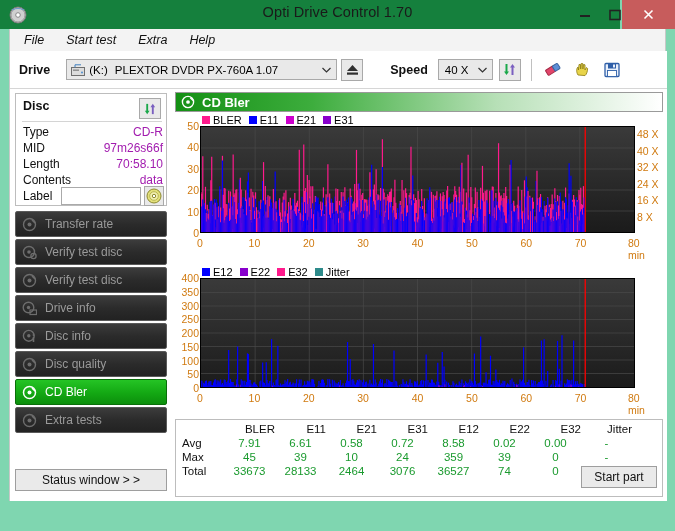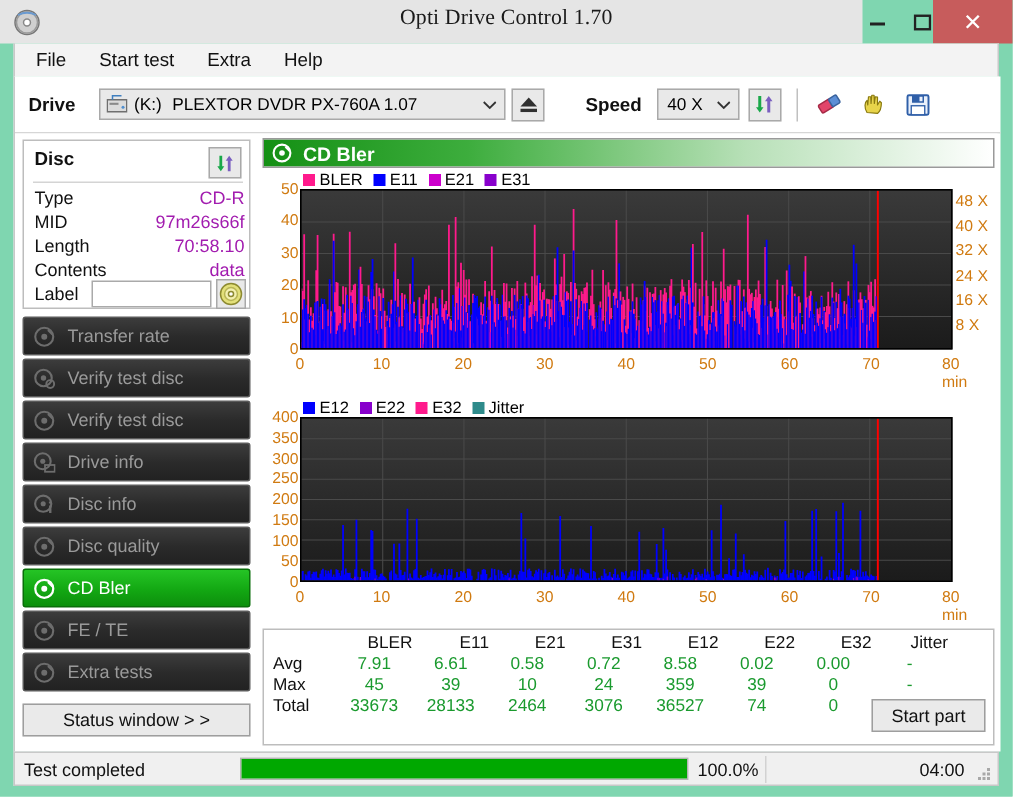--- a/index.html
+++ b/index.html
@@ -14,23 +14,22 @@
   
   #window {
     position: absolute; left: 0; top: 0;
     width: 675px; height: 531px;
     background: #7fd6b0;
   }
 
   
   #titlebar {
     position: absolute; left: 0; top: 0;
-    width: 575px; height: 29px;
-    background: #e5e5e5;
-    font-family: Liberation Serif, serif;
+    width: 620px; height: 29px;
+    background: #15803d;
   }
   #app-icon {
     position: absolute; left: 9px; top: 6px;
     width: 18px; height: 18px;
   }
   #title-text {
     position: absolute; left: 0; top: 4px;
     width: 675px; text-align: center;
     font-size: 14.5px; color: #1a1a1a;
     letter-spacing: .1px;
@@ -50,20 +49,21 @@
     width: 657px; height: 22px;
     background: #f3f3f3;
     border-left: 1px solid #c8c8c8;
     border-right: 1px solid #c8c8c8;
     display: flex; align-items: center;
   }
   .menu-item {
     font-size: 12.5px; color: #111;
     padding: 2px 10px; margin-left: 2px;
     cursor: default;
+    font-style: italic;
   }
   .menu-item:first-child { margin-left: 4px; }
 
   
   #client {
     position: absolute; left: 9px; top: 51px;
     width: 657px; height: 450px;
     background: #ffffff;
     border-left: 1px solid #c8c8c8;
     border-right: 1px solid #c8c8c8;
@@ -540,28 +540,20 @@
               </svg></span>
           <span class="side-label">Disc quality</span>
         </div>
         <div class="side-btn active">
           <span class="side-icon"><svg width="15" height="15" viewBox="0 0 15 15">
                 <circle cx="7.5" cy="7.5" r="6" fill="none" stroke="#ffffff" stroke-width="1.5"></circle>
                 <circle cx="7.5" cy="7.5" r="2" fill="#ffffff"></circle>
                 <path d="M10 3 L13 6" stroke="#ffffff" stroke-width="1.5"></path>
               </svg></span>
           <span class="side-label">CD Bler</span>
-        </div>
-        <div class="side-btn">
-          <span class="side-icon"><svg width="15" height="15" viewBox="0 0 15 15">
-                <circle cx="7.5" cy="7.5" r="6" fill="none" stroke="#6d6d6d" stroke-width="1.4"></circle>
-                <circle cx="7.5" cy="7.5" r="2" fill="#6d6d6d"></circle>
-                <path d="M10 3 L13 6" stroke="#6d6d6d" stroke-width="1.4"></path>
-              </svg></span>
-          <span class="side-label">FE / TE</span>
         </div>
         <div class="side-btn">
           <span class="side-icon"><svg width="15" height="15" viewBox="0 0 15 15">
                 <circle cx="7.5" cy="7.5" r="6" fill="none" stroke="#6d6d6d" stroke-width="1.4"></circle>
                 <circle cx="7.5" cy="7.5" r="2" fill="#6d6d6d"></circle>
                 <path d="M10 3 L13 6" stroke="#6d6d6d" stroke-width="1.4"></path>
               </svg></span>
           <span class="side-label">Extra tests</span>
         </div>
       </div>
@@ -2182,35 +2174,14 @@
               <td></td>
             </tr>
           </tbody>
         </table>
         <div id="start-part-btn">Start part</div>
       </div>
 
     </div>
   </div>
 
-  <div id="statusbar">
-    <span id="status-text">Test completed</span>
-    <div id="progress-track">
-      <div id="progress-fill" style="width: 100%; background: rgb(0, 168, 0);"></div>
-    </div>
-    <span id="progress-pct">100.0%</span>
-    <div id="divider-v"></div>
-    <span id="elapsed">04:00</span>
-    <span id="grip">
-      <svg width="12" height="12" viewBox="0 0 12 12">
-        <g fill="#a8a8a8">
-          <rect x="8" y="8" width="2" height="2"></rect>
-            <rect x="5" y="8" width="2" height="2"></rect>
-          <rect x="8" y="5" width="2" height="2"></rect>
-            <rect x="2" y="8" width="2" height="2"></rect>
-          <rect x="5" y="5" width="2" height="2"></rect>
-            <rect x="8" y="2" width="2" height="2"></rect>
-        </g>
-      </svg>
-    </span>
-  </div>
 
 </div>
 
 </body></html>

